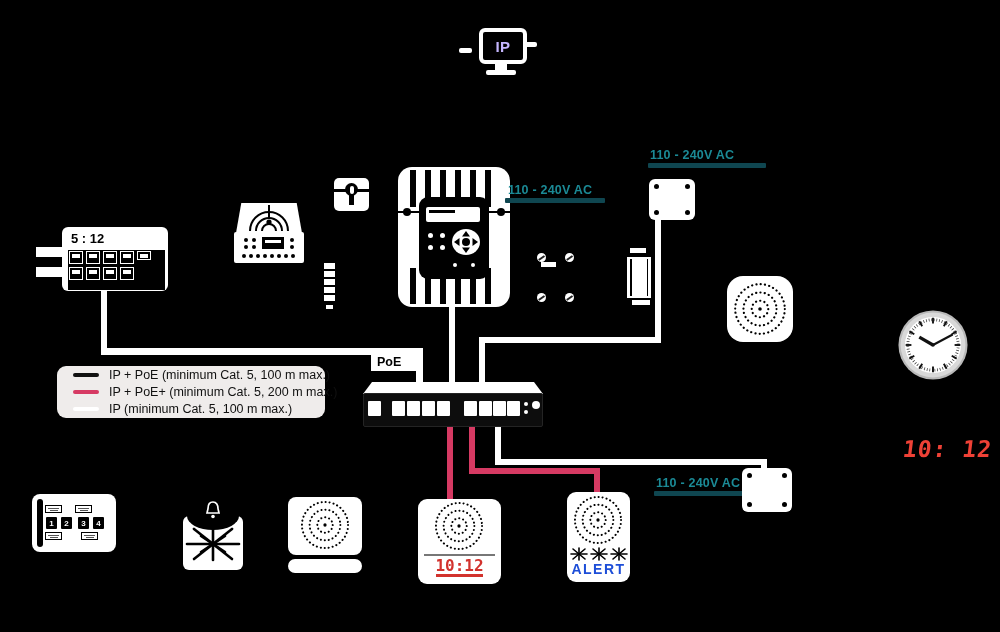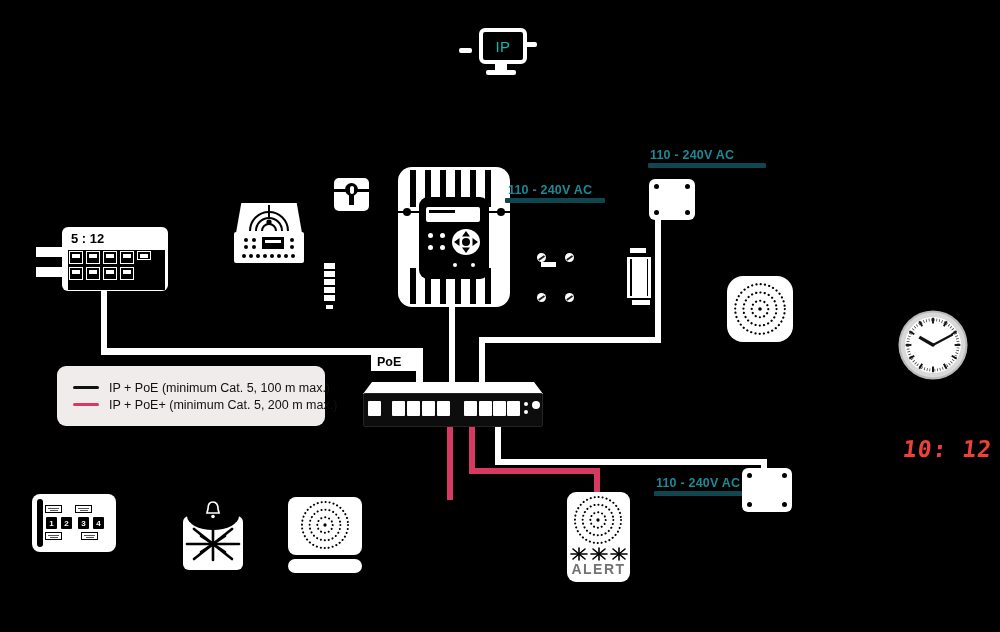--- a/index.html
+++ b/index.html
@@ -6,21 +6,21 @@
   .stage{position:relative;width:1000px;height:632px;background:#000;overflow:hidden;
          font-family:"Liberation Sans",sans-serif;}
   .abs{position:absolute;}
   
   .wline{position:absolute;background:#fff;}
   .pline{position:absolute;background:#d63a63;}
   
   .teal{position:absolute;color:#1b8a96;font-weight:700;font-size:12.5px;letter-spacing:.2px;white-space:nowrap;}
   .teal-u{position:absolute;background:#0f4650;height:5px;border-radius:1px;}
   
-  .legend{position:absolute;left:57px;top:366px;width:268px;height:60px;background:#efeceb;
+  .legend{position:absolute;left:57px;top:366px;width:268px;height:52px;background:#efeceb;
           border-radius:9px;display:flex;flex-direction:column;justify-content:center;gap:3px;
           padding:4px 0 4px 16px;box-sizing:border-box;}
   .lrow{display:flex;align-items:center;gap:10px;}
   .lline{width:26px;height:3.5px;border-radius:2px;flex:0 0 26px;}
   .lline.c0{background:#111;}
   .lline.c1{background:#d63a63;}
   .lline.c2{background:#fff;}
   .ltext{font-size:12.5px;color:#111;font-weight:500;white-space:nowrap;}
   
   .whitebox{position:absolute;background:#fff;}
@@ -68,21 +68,21 @@
   <div class="wline" style="left:495px;top:459px;width:272px;height:6px;"></div>
   <div class="wline" style="left:761px;top:459px;width:6px;height:11px;"></div>
 
   <div class="pline" style="left:447px;top:427px;width:6px;height:73px;"></div>
   <div class="pline" style="left:469px;top:427px;width:6px;height:47px;"></div>
   <div class="pline" style="left:469px;top:468px;width:131px;height:6px;"></div>
   <div class="pline" style="left:594px;top:468px;width:6px;height:26px;"></div>
 
   <div class="abs" style="left:455px;top:24px;width:95px;height:55px;">
     <div class="abs" style="left:24px;top:4px;width:40px;height:28px;border:4px solid #fff;border-radius:6px;background:#000;display:flex;align-items:center;justify-content:center;">
-      <span style="color:#14b8a6;font-weight:400;font-size:15px;letter-spacing:.5px;">IP</span>
+      <span style="color:#c4b5fd;font-weight:700;font-size:15px;letter-spacing:.5px;">IP</span>
     </div>
     <div class="abs" style="left:40px;top:40px;width:12px;height:6px;background:#fff;"></div>
     <div class="abs" style="left:31px;top:46px;width:30px;height:5px;background:#fff;border-radius:2px;"></div>
     <div class="abs" style="left:4px;top:24px;width:13px;height:5px;background:#fff;border-radius:2px;"></div>
     <div class="abs" style="left:69px;top:18px;width:13px;height:5px;background:#fff;border-radius:2px;"></div>
   </div>
 
   <div class="whitebox" style="left:62px;top:227px;width:106px;height:64px;border-radius:6px;"></div>
   <div class="abs" style="left:71px;top:231px;color:#000;font-weight:700;font-size:13px;">5 : 12</div>
   <div class="kgrid">
@@ -281,20 +281,24 @@
 
   <div class="legend">
     <div class="lrow">
       <div class="lline c0"></div>
       <div class="ltext">IP + PoE (minimum Cat. 5, 100 m max.)</div>
     </div>
     <div class="lrow">
       <div class="lline c1"></div>
       <div class="ltext">IP + PoE+ (minimum Cat. 5, 200 m max.)</div>
     </div>
+    <div class="lrow">
+      <div class="lline c2"></div>
+      <div class="ltext">IP (minimum Cat. 5, 100 m max.)</div>
+    </div>
   </div>
 
   <div class="whitebox" style="left:32px;top:494px;width:84px;height:58px;border-radius:8px;">
     <div class="abs" style="left:5px;top:5px;width:6px;height:48px;background:#000;border-radius:3px;"></div>
   </div>
   <div class="chip" style="left:45px;top:505px;"></div>
   <div class="chip" style="left:75px;top:505px;"></div>
   <div class="tbtn" style="left:46px;top:517px;">1</div>
   <div class="tbtn" style="left:61px;top:517px;">2</div>
   <div class="tbtn" style="left:78px;top:517px;">3</div>
@@ -327,20 +331,33 @@
       <g fill="none" stroke="#000" stroke-width="1.7" stroke-linecap="round" stroke-dasharray="0.1 3.3">
         <circle cx="22" cy="22" r="6.5"></circle>
           <circle cx="22" cy="22" r="13"></circle>
           <circle cx="22" cy="22" r="19.5"></circle>
       </g>
       <circle cx="22" cy="22" r="1.4" fill="#000"></circle>
     </svg>
     <div class="whitebox" style="left:0;top:62px;width:74px;height:14px;border-radius:7px;"></div>
   </div>
 
+  <div class="whitebox" style="left:418px;top:499px;width:83px;height:85px;border-radius:9px;">
+    <svg style="position:absolute;left:15px;top:1px;" width="52" height="52" viewBox="0 0 44 44">
+      <g fill="none" stroke="#000" stroke-width="1.7" stroke-linecap="round" stroke-dasharray="0.1 3.3">
+        <circle cx="22" cy="22" r="6.5"></circle>
+          <circle cx="22" cy="22" r="13"></circle>
+          <circle cx="22" cy="22" r="19.5"></circle>
+      </g>
+      <circle cx="22" cy="22" r="1.4" fill="#000"></circle>
+    </svg>
+    <div class="abs" style="left:6px;top:55px;width:71px;height:1.5px;background:#777;"></div>
+    <div class="seg" style="position:absolute;left:0;top:57px;width:83px;text-align:center;font-size:16px;">10:12</div>
+    <div class="abs" style="left:18px;top:75px;width:47px;height:2.5px;background:#d2322d;"></div>
+  </div>
 
   <div class="whitebox" style="left:567px;top:492px;width:63px;height:90px;border-radius:9px;">
     <svg style="position:absolute;left:5px;top:2px;" width="52" height="52" viewBox="0 0 44 44">
       <g fill="none" stroke="#000" stroke-width="1.7" stroke-linecap="round" stroke-dasharray="0.1 3.3">
         <circle cx="22" cy="22" r="6.5"></circle>
           <circle cx="22" cy="22" r="13"></circle>
           <circle cx="22" cy="22" r="19.5"></circle>
       </g>
       <circle cx="22" cy="22" r="1.4" fill="#000"></circle>
     </svg>
@@ -361,21 +378,21 @@
       </g>
     </svg>
     <svg style="position:absolute;left:43px;top:54px;" width="18" height="16" viewBox="0 0 18 16">
       <g stroke="#000" stroke-width="1.6" stroke-linecap="round">
         <line x1="1" y1="8" x2="17" y2="8"></line>
           <line x1="9" y1="2" x2="9" y2="14"></line>
         <line x1="3" y1="3" x2="15" y2="13"></line>
           <line x1="15" y1="3" x2="3" y2="13"></line>
       </g>
     </svg>
-    <div style="position:absolute;left:0;top:69px;width:63px;text-align:center;color:#737373;font-weight:700;font-size:14px;letter-spacing:1.5px;">ALERT</div>
+    <div style="position:absolute;left:0;top:69px;width:63px;text-align:center;color:#1d4ed8;font-weight:700;font-size:14px;letter-spacing:1.5px;">ALERT</div>
   </div>
 
   <div class="teal" style="left:656px;top:476px;">110 - 240V AC</div>
   <div class="teal-u" style="left:654px;top:491px;width:118px;"></div>
   <div class="whitebox" style="left:742px;top:468px;width:50px;height:44px;border-radius:6px;">
     <div class="dotb" style="left:5px;top:5px;width:5px;height:5px;"></div>
     <div class="dotb" style="left:40px;top:5px;width:5px;height:5px;"></div>
     <div class="dotb" style="left:5px;top:34px;width:5px;height:5px;"></div>
     <div class="dotb" style="left:40px;top:34px;width:5px;height:5px;"></div>
   </div>

